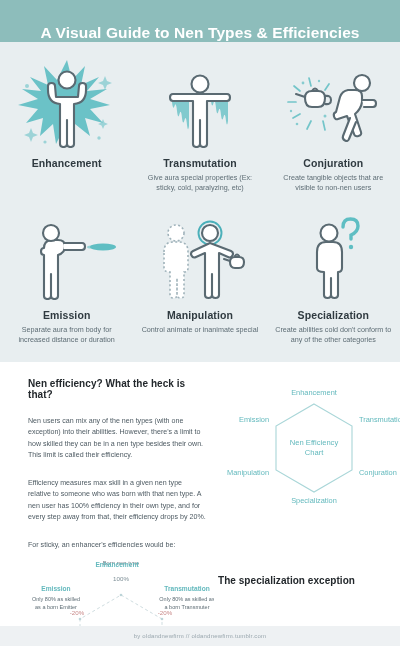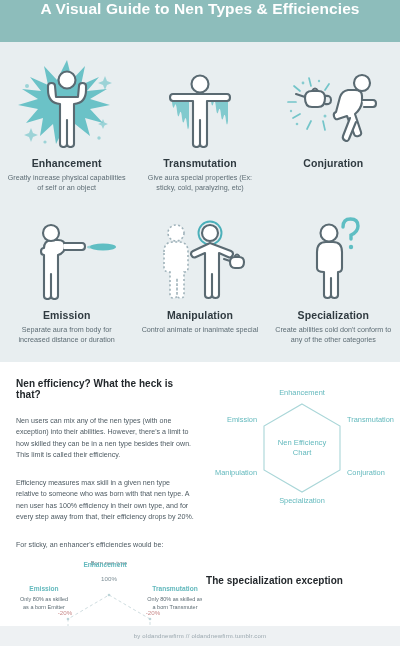--- a/index.html
+++ b/index.html
@@ -20,21 +20,21 @@
     width: 400px;
     height: 646px;
     background: #ffffff;
   }
 
   
   .header {
     height: 42px;
     background: #8dbdbb;
     display: flex;
-    align-items: flex-start;
+    align-items: flex-end;
     justify-content: center;
   }
   .header-title {
     color: #ffffff;
     font-size: 15.5px;
     font-weight: bold;
     letter-spacing: 0.1px;
     text-align: center;
   }
 
@@ -81,21 +81,21 @@
   }
   .row-gap { height: 18px; }
 
   
   .body-section {
     background: #ffffff;
     padding: 16px 0 0 0;
   }
   .cols {
     display: flex;
-    padding: 0 16px;
+    padding: 0 28px;
     box-sizing: border-box;
     gap: 12px;
   }
   .col-left { width: 178px; flex: none; }
   .col-right { flex: 1 1 auto; }
 
   .h-sub {
     font-size: 10px;
     font-weight: bold;
     color: #23282c;
@@ -178,21 +178,20 @@
 
             <g>
               <path class="figline figfill" d="M33 34 L33 30 Q33 27 36.5 27 Q40 27 40 30 L41 41 L63 41 L64 30 Q64 27 67.5 27 Q71 27 71 30 L71 34
                                                 Q71 47 59 48 L59 88 Q59 91 55.5 91 Q52 91 52 88 L52 64 L52 88 Q52 91 48.5 91 Q45 91 45 88 L45 48
                                                 Q33 47 33 34 Z"></path>
               <circle class="figline figfill" cx="52" cy="24" r="8.5"></circle>
             </g>
           </svg>
         </div>
         <div class="type-name">Enhancement</div>
-        <div class="type-desc">Greatly increase physical capabilities of self or an object</div>
       </div>
 
       <div class="type-card">
         <div class="type-art">
           <svg width="104" height="92" viewBox="0 0 104 92">
             <g class="teal" opacity="0.75">
               <path d="M24 46 q1 9 2.5 4 q1.5 -5 2.5 5 q1 9 2.5 3 q1.5 -6 2.5 4 q1 8 2.5 2 q1.5 -6 2.5 5 q1 8 2 1 L41 45 L24 45 Z"></path>
               <path d="M63 45 q1 8 2.5 2 q1.5 -6 2.5 5 q1 9 2.5 3 q1.5 -6 2.5 4 q1 8 2.5 2 q1.5 -6 2.5 4 q1 7 2 0 L80 45 L63 45 Z"></path>
             </g>
             <g>
@@ -237,20 +236,21 @@
             <g>
               <path class="figline figfill" d="M55 56 Q52 57 53 60.5 Q54 64 57 63 L66 60 L73 78 Q74 81 77.5 80 Q81 79 80 76 L74 58
                                                  Q80 53 81 46 L81 40 Q81 34 74 34 L67 34 Q61 35 59 41 L55 56 Z"></path>
               <path class="figline figfill" d="M81 44 L92 44 Q95 44 95 47.5 Q95 51 92 51 L83 51"></path>
               <path class="figline figfill" d="M69 62 L62 80 Q61 83 64 84.5 Q67 86 68 83 L75 66"></path>
               <circle class="figline figfill" cx="81" cy="27" r="8"></circle>
             </g>
           </svg>
         </div>
         <div class="type-name">Conjuration</div>
+        <div class="type-desc">Create tangible objects that are visible to non-nen users</div>
       </div>
 
     </div>
 
     <div class="row-gap"></div>
 
     <div class="types-row">
 
       <div class="type-card">
         <div class="type-art row2">

